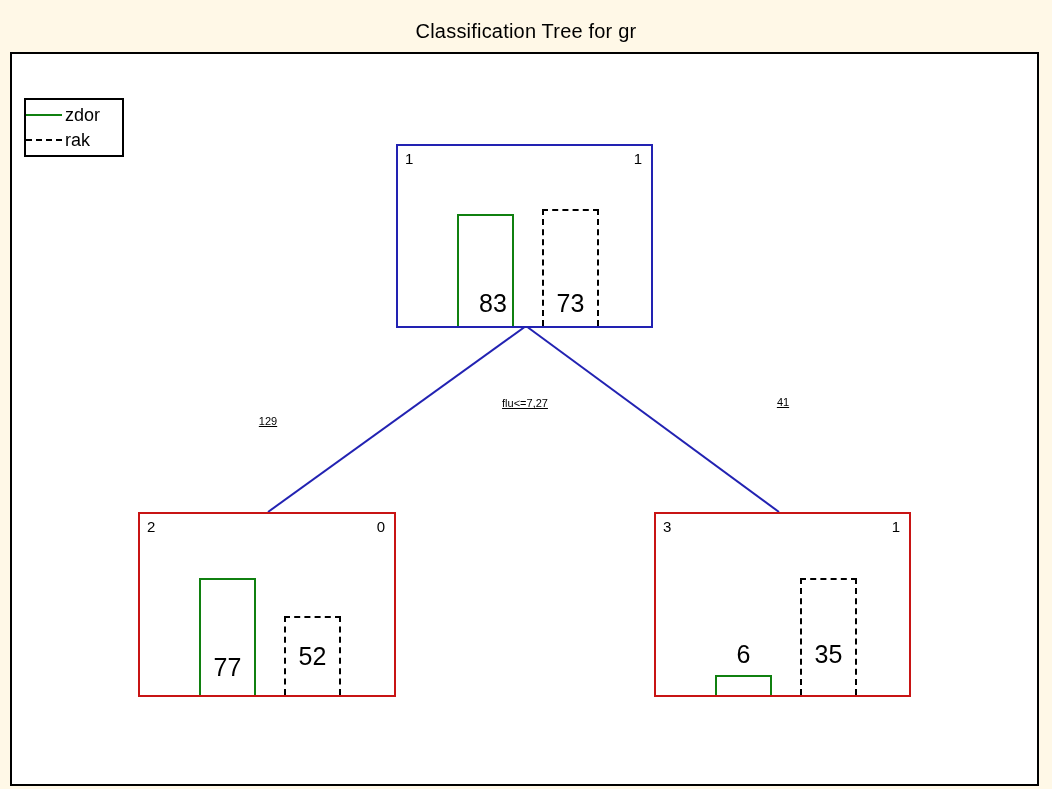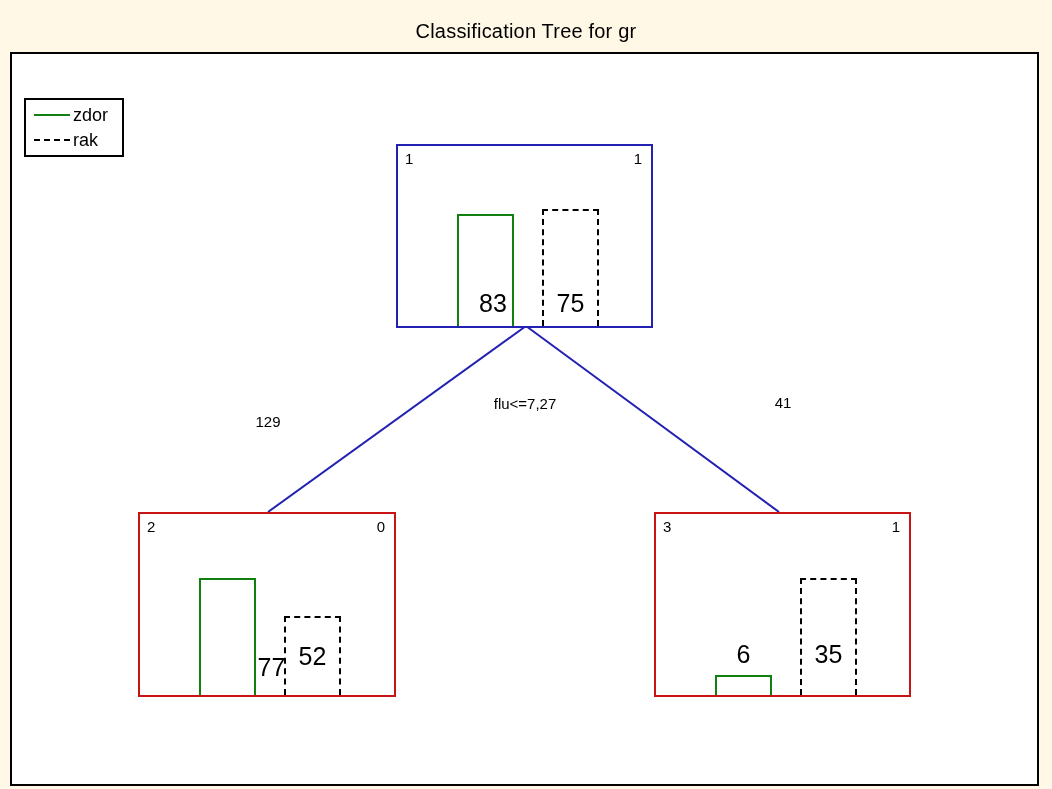--- a/index.html
+++ b/index.html
@@ -11,21 +11,21 @@
   .canvas{position:relative;width:1052px;height:789px;background:var(--bg);overflow:hidden;margin-top:7px;}
   .chart-title{position:absolute;top:13px;left:0;width:1052px;text-align:center;
     font-size:20px;letter-spacing:0.2px;}
   .plot{position:absolute;left:10px;top:45px;width:1029px;height:734px;
     background:var(--plot-bg);border:2px solid var(--ink);box-sizing:border-box;}
   .branches{position:absolute;left:0;top:0;width:1025px;height:730px;}
 
   
   .legend{position:absolute;left:12px;top:44px;width:100px;height:59px;
     border:2px solid var(--ink);box-sizing:border-box;background:var(--plot-bg);
-    display:flex;flex-direction:column;justify-content:center;gap:3px;padding-left:8px;}
+    display:flex;flex-direction:column;justify-content:center;gap:3px;}
   .legend-row{display:flex;align-items:center;height:22px;}
   .legend-line{display:inline-block;width:36px;height:0;margin-right:3px;}
   .legend-line--solid{border-top:2px solid var(--green);}
   .legend-line--dashed{border-top:2px dashed var(--ink);}
   .legend-label{font-size:18px;line-height:18px;}
 
   
   .node{position:absolute;background:var(--plot-bg);box-sizing:border-box;}
   .node--root{left:384px;top:90px;width:257px;height:184px;border:2px solid var(--blue);}
   .node--left{left:126px;top:458px;width:258px;height:185px;border:2px solid var(--red);}
@@ -33,21 +33,21 @@
   .corner{position:absolute;top:4px;font-size:15px;}
   .corner--tl{left:7px;}
   .corner--tr{right:9px;}
   .bars{position:absolute;left:0;top:0;right:0;bottom:0;}
   .bar{position:absolute;bottom:0;box-sizing:border-box;background:var(--plot-bg);}
   .bar--solid{border:2px solid var(--green);border-bottom:none;}
   .bar--dashed{border:2px dashed var(--ink);border-bottom:none;}
   .bar-value{position:absolute;text-align:center;font-size:25px;line-height:25px;}
 
   
-  .edge-label{position:absolute;transform:translate(-50%,-50%);font-size:15px;white-space:nowrap;}
+  .edge-label{position:absolute;transform:translate(-50%,-50%);font-size:11px;white-space:nowrap;text-decoration:underline;}
 </style>
 </head>
 <body>
 
 <div class="canvas">
 
   <div class="chart-title">Classification Tree for gr</div>
 
   <div class="plot">
 
@@ -71,30 +71,30 @@
     <div class="edge-label" style="left:513px;top:349px;">flu&lt;=7,27</div>
     <div class="edge-label" style="left:771px;top:348px;">41</div>
 
     <div class="node node--root">
       <span class="corner corner--tl">1</span>
       <span class="corner corner--tr">1</span>
       <div class="bars">
           <div class="bar bar--solid" style="left: 59px; width: 57px; height: 112px;"></div>
           <div class="bar-value" style="left: 59px; width: 72px; bottom: 10px;">83</div>
           <div class="bar bar--dashed" style="left: 144px; width: 57px; height: 117px;"></div>
-          <div class="bar-value" style="left: 144px; width: 57px; bottom: 10px;">75</div>
+          <div class="bar-value" style="left: 144px; width: 57px; bottom: 10px;">73</div>
         </div>
     </div>
 
     <div class="node node--left">
       <span class="corner corner--tl">2</span>
       <span class="corner corner--tr">0</span>
       <div class="bars">
           <div class="bar bar--solid" style="left: 59px; width: 57px; height: 117px;"></div>
-          <div class="bar-value" style="left: 59px; width: 57px; bottom: 15px; padding-left: 44px;">77</div>
+          <div class="bar-value" style="left: 59px; width: 57px; bottom: 15px;">77</div>
           <div class="bar bar--dashed" style="left: 144px; width: 57px; height: 79px;"></div>
           <div class="bar-value" style="left: 144px; width: 57px; bottom: 26px;">52</div>
         </div>
     </div>
 
     <div class="node node--right">
       <span class="corner corner--tl">3</span>
       <span class="corner corner--tr">1</span>
       <div class="bars">
           <div class="bar bar--solid" style="left: 59px; width: 57px; height: 20px;"></div>

